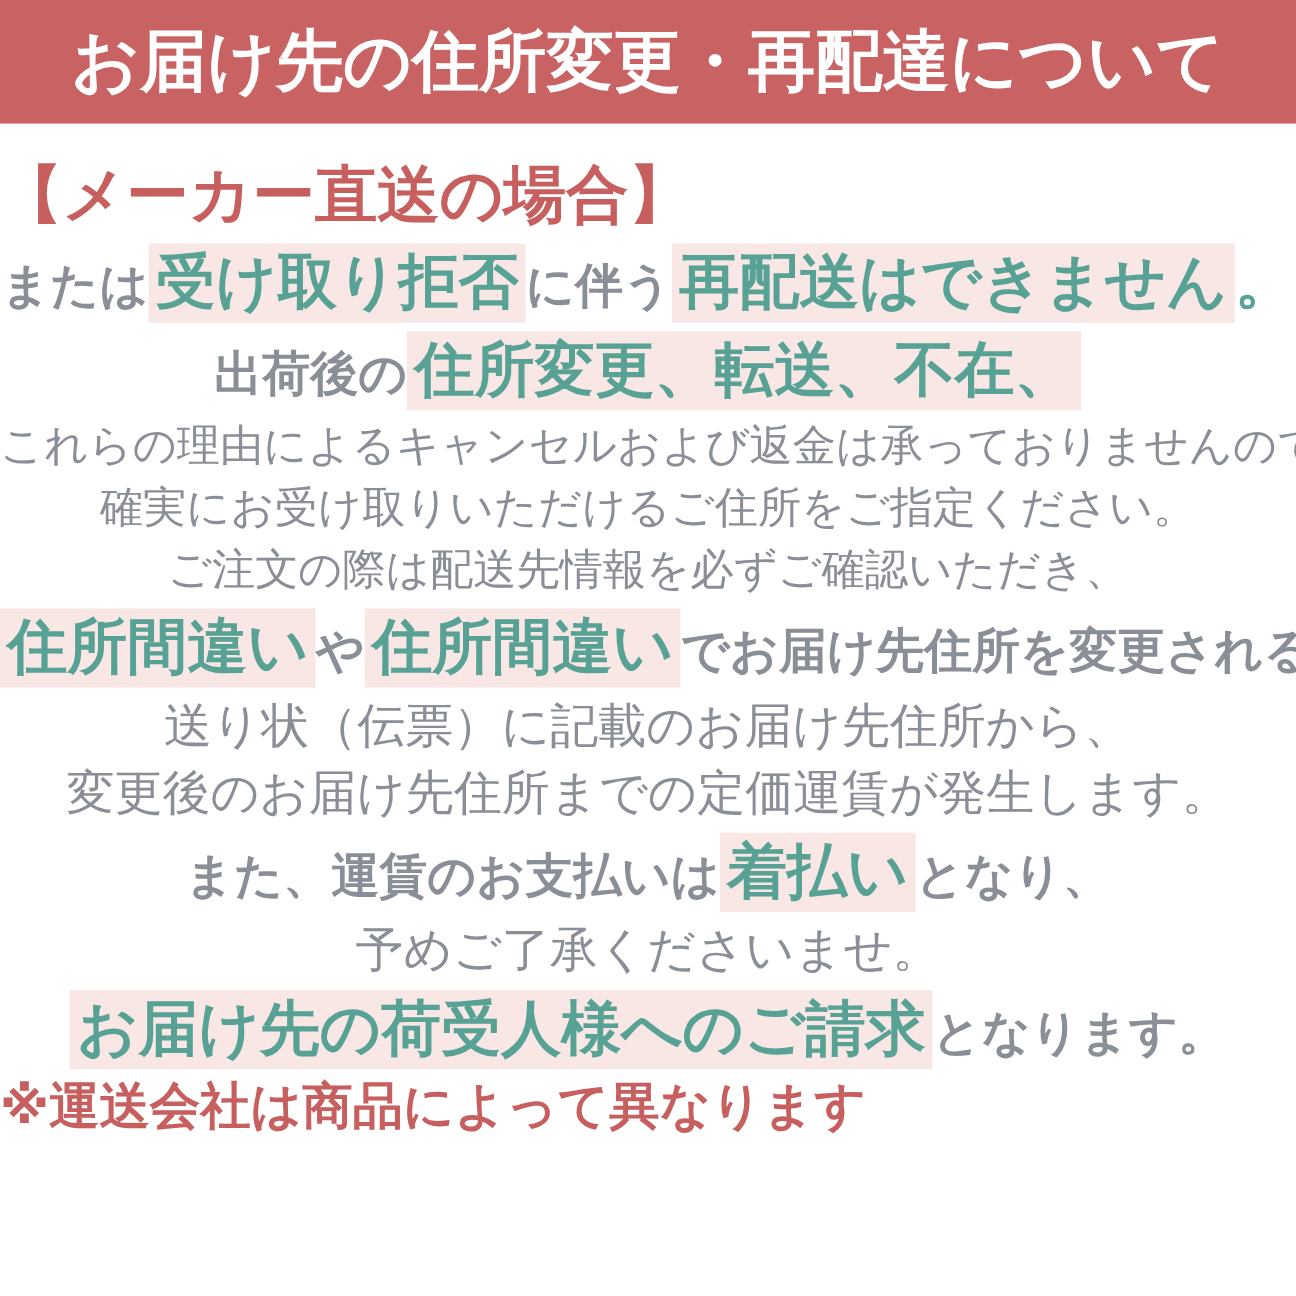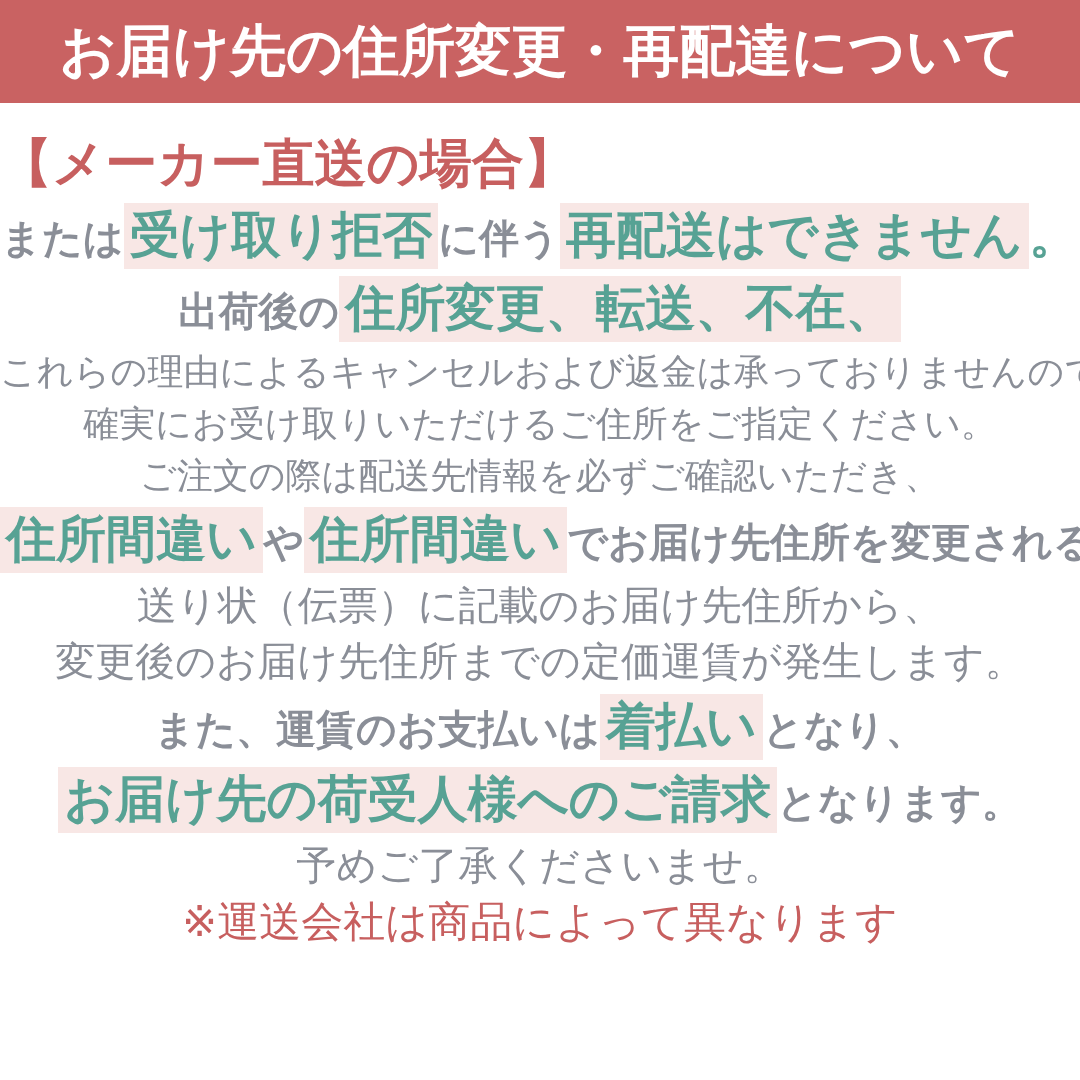--- a/index.html
+++ b/index.html
@@ -60,25 +60,24 @@
     font-weight: 700;
     padding: 3px 6px 5px;
   }
   .seg.accent {
     color: var(--accent-teal);
     font-size: 50px;
     font-weight: 700;
   }
   .footer-note {
     margin-top: 2px;
-    text-align: center;
     color: var(--accent-red);
     font-size: 42px;
     line-height: 1.2;
-    font-weight: 400;
+    font-weight: 700;
     white-space: nowrap;
   }
 </style>
 </head>
 <body>
 
 <div class="page">
   <header class="banner">
     <h1>お届け先の住所変更・再配達について</h1>
   </header>
@@ -86,17 +85,17 @@
       <h2 class="section-heading">【メーカー直送の場合】</h2>
       <div class="line mix"><span class="seg plain">または</span><span class="seg hl">受け取り拒否</span><span class="seg plain">に伴う</span><span class="seg hl">再配送はできません</span><span class="seg accent">。</span></div>
       <div class="line mix"><span class="seg plain">出荷後の</span><span class="seg hl">住所変更、転送、不在、</span></div>
       <div class="line para"><span class="seg plain">これらの理由によるキャンセルおよび返金は承っておりませんので、</span></div>
       <div class="line para"><span class="seg plain">確実にお受け取りいただけるご住所をご指定ください。</span></div>
       <div class="line para"><span class="seg plain">ご注文の際は配送先情報を必ずご確認いただき、</span></div>
       <div class="line mix"><span class="seg hl">住所間違い</span><span class="seg plain">や</span><span class="seg hl">住所間違い</span><span class="seg plain">でお届け先住所を変更される場合は、</span></div>
       <div class="line para-lg"><span class="seg plain">送り状（伝票）に記載のお届け先住所から、</span></div>
       <div class="line para-lg"><span class="seg plain">変更後のお届け先住所までの定価運賃が発生します。</span></div>
       <div class="line mix"><span class="seg plain">また、運賃のお支払いは</span><span class="seg hl">着払い</span><span class="seg plain">となり、</span></div>
+      <div class="line para-lg"><span class="seg plain">予めご了承くださいませ。</span></div>
       <div class="line mix"><span class="seg hl">お届け先の荷受人様へのご請求</span><span class="seg plain">となります。</span></div>
-      <div class="line para-lg"><span class="seg plain">予めご了承くださいませ。</span></div>
     </main>
   <div class="footer-note">※運送会社は商品によって異なります</div>
 </div>
 
 </body></html>

